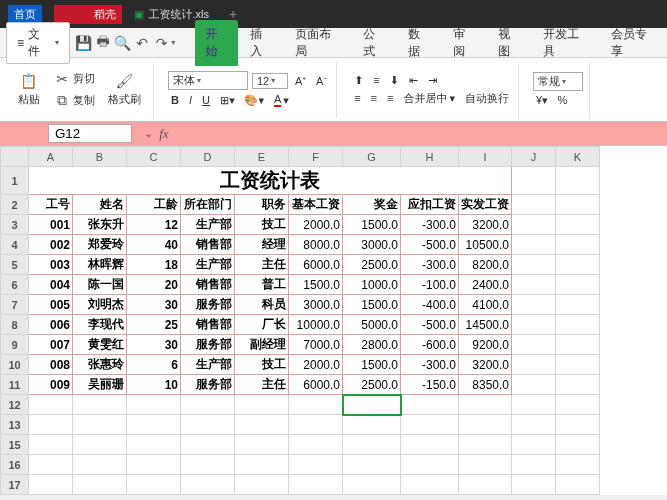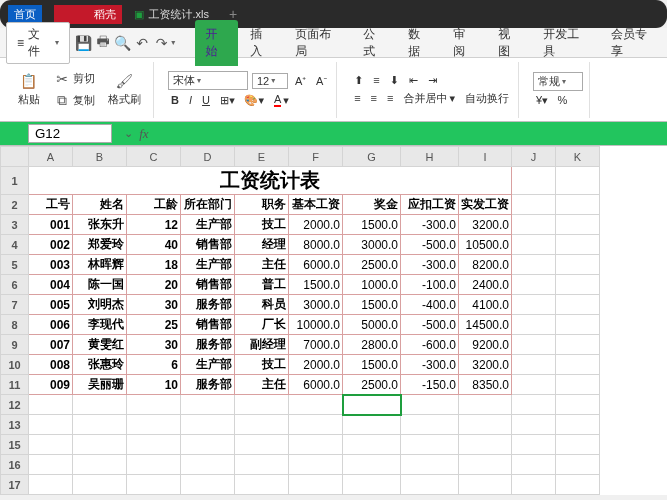--- a/index.html
+++ b/index.html
@@ -1,18 +1,18 @@
 <!DOCTYPE html>
 <html><head>
 <meta charset="utf-8">
 <style>
 * { margin: 0; padding: 0; box-sizing: border-box; font-family: "Microsoft YaHei", Arial, sans-serif; }
 body { background: #f0f0f0; width: 667px; height: 500px; overflow: hidden; }
 
-.titlebar { height: 28px; background: #2a2a2a; display: flex; align-items: center; gap: 12px; padding: 0 8px; color: #ddd; font-size: 11px; border-radius: 11px; }
+.titlebar { height: 28px; background: #2a2a2a; display: flex; align-items: center; gap: 12px; padding: 0 8px; color: #ddd; font-size: 11px; }
 .titlebar .tab { display: flex; align-items: center; gap: 4px; padding: 2px 6px; }
 .titlebar .tab.blue { background: #0a5fc4; color: #fff; }
 .titlebar .tab.red { background: #c4192a; color: #fff; padding-left: 40px; }
 .titlebar .filetab { display: flex; align-items: center; gap: 4px; color: #ddd; }
 .titlebar .plus { color: #888; font-size: 14px; margin-left: 8px; cursor: pointer; }
 
 .menubar { height: 30px; background: #f4f4f4; display: flex; align-items: center; font-size: 12px; color: #333; border-bottom: 1px solid #d0d0d0; }
 .filemenu { background: #fff; border: 1px solid #c0c0c0; padding: 3px 10px; margin: 0 4px 0 6px; border-radius: 2px; display: flex; align-items: center; gap: 4px; cursor: pointer; }
 .qat-icon { width: 20px; height: 20px; display: inline-flex; align-items: center; justify-content: center; color: #555; font-size: 14px; cursor: pointer; }
 .tabs { display: flex; margin-left: 20px; gap: 2px; }
@@ -21,21 +21,21 @@
 
 .ribbon { height: 64px; background: #fff; border-bottom: 1px solid #c0c0c0; display: flex; align-items: center; padding: 4px 6px; gap: 8px; font-size: 11px; color: #333; }
 .ribbon-group { display: flex; flex-direction: column; gap: 2px; padding: 0 6px; border-right: 1px solid #e0e0e0; height: 56px; justify-content: center; }
 .ribbon-row { display: flex; align-items: center; gap: 4px; }
 .ribbon-btn { display: flex; align-items: center; gap: 2px; padding: 1px 3px; cursor: pointer; white-space: nowrap; }
 .ribbon-large { display: flex; flex-direction: column; align-items: center; padding: 2px 6px; cursor: pointer; gap: 2px; }
 .ribbon-ico { width: 18px; height: 18px; display: inline-flex; align-items: center; justify-content: center; font-size: 14px; color: #555; }
 .combo { border: 1px solid #aaa; padding: 1px 4px; background: #fff; display: flex; align-items: center; gap: 2px; font-size: 11px; }
 .dropdown-arrow { font-size: 8px; color: #666; }
 
-.namebox-row { height: 24px; background: #22c55e; border-bottom: 1px solid #c0c0c0; display: flex; align-items: center; font-size: 11px; }
+.namebox-row { height: 24px; background: #fca5a5; border-bottom: 1px solid #c0c0c0; display: flex; align-items: center; font-size: 11px; padding-left: 20px; }
 .namebox { width: 84px; border: 1px solid #aaa; margin-left: 28px; padding: 1px 6px; font-family: Arial; }
 .fx-area { display: flex; align-items: center; gap: 6px; margin-left: 12px; color: #555; }
 .fx-icon { font-style: italic; font-family: serif; font-size: 13px; }
 
 .grid-container { position: relative; background: #fff; }
 .grid { border-collapse: collapse; table-layout: fixed; font-size: 12px; }
 .grid th, .grid td { border: 1px solid #d4d4d4; height: 20px; padding: 0 2px; overflow: hidden; white-space: nowrap; }
 .grid .corner { width: 28px; background: #e8e8e8; }
 .grid .colhdr { background: #e8e8e8; color: #555; font-weight: normal; text-align: center; font-size: 11px; }
 .grid .rowhdr { width: 28px; background: #e8e8e8; color: #555; text-align: center; font-size: 11px; }

